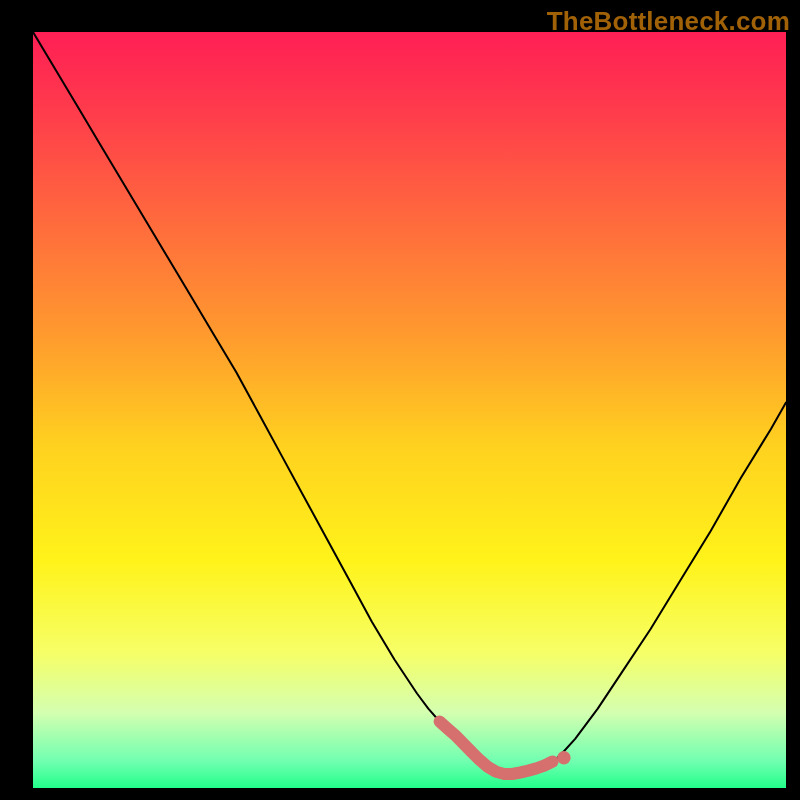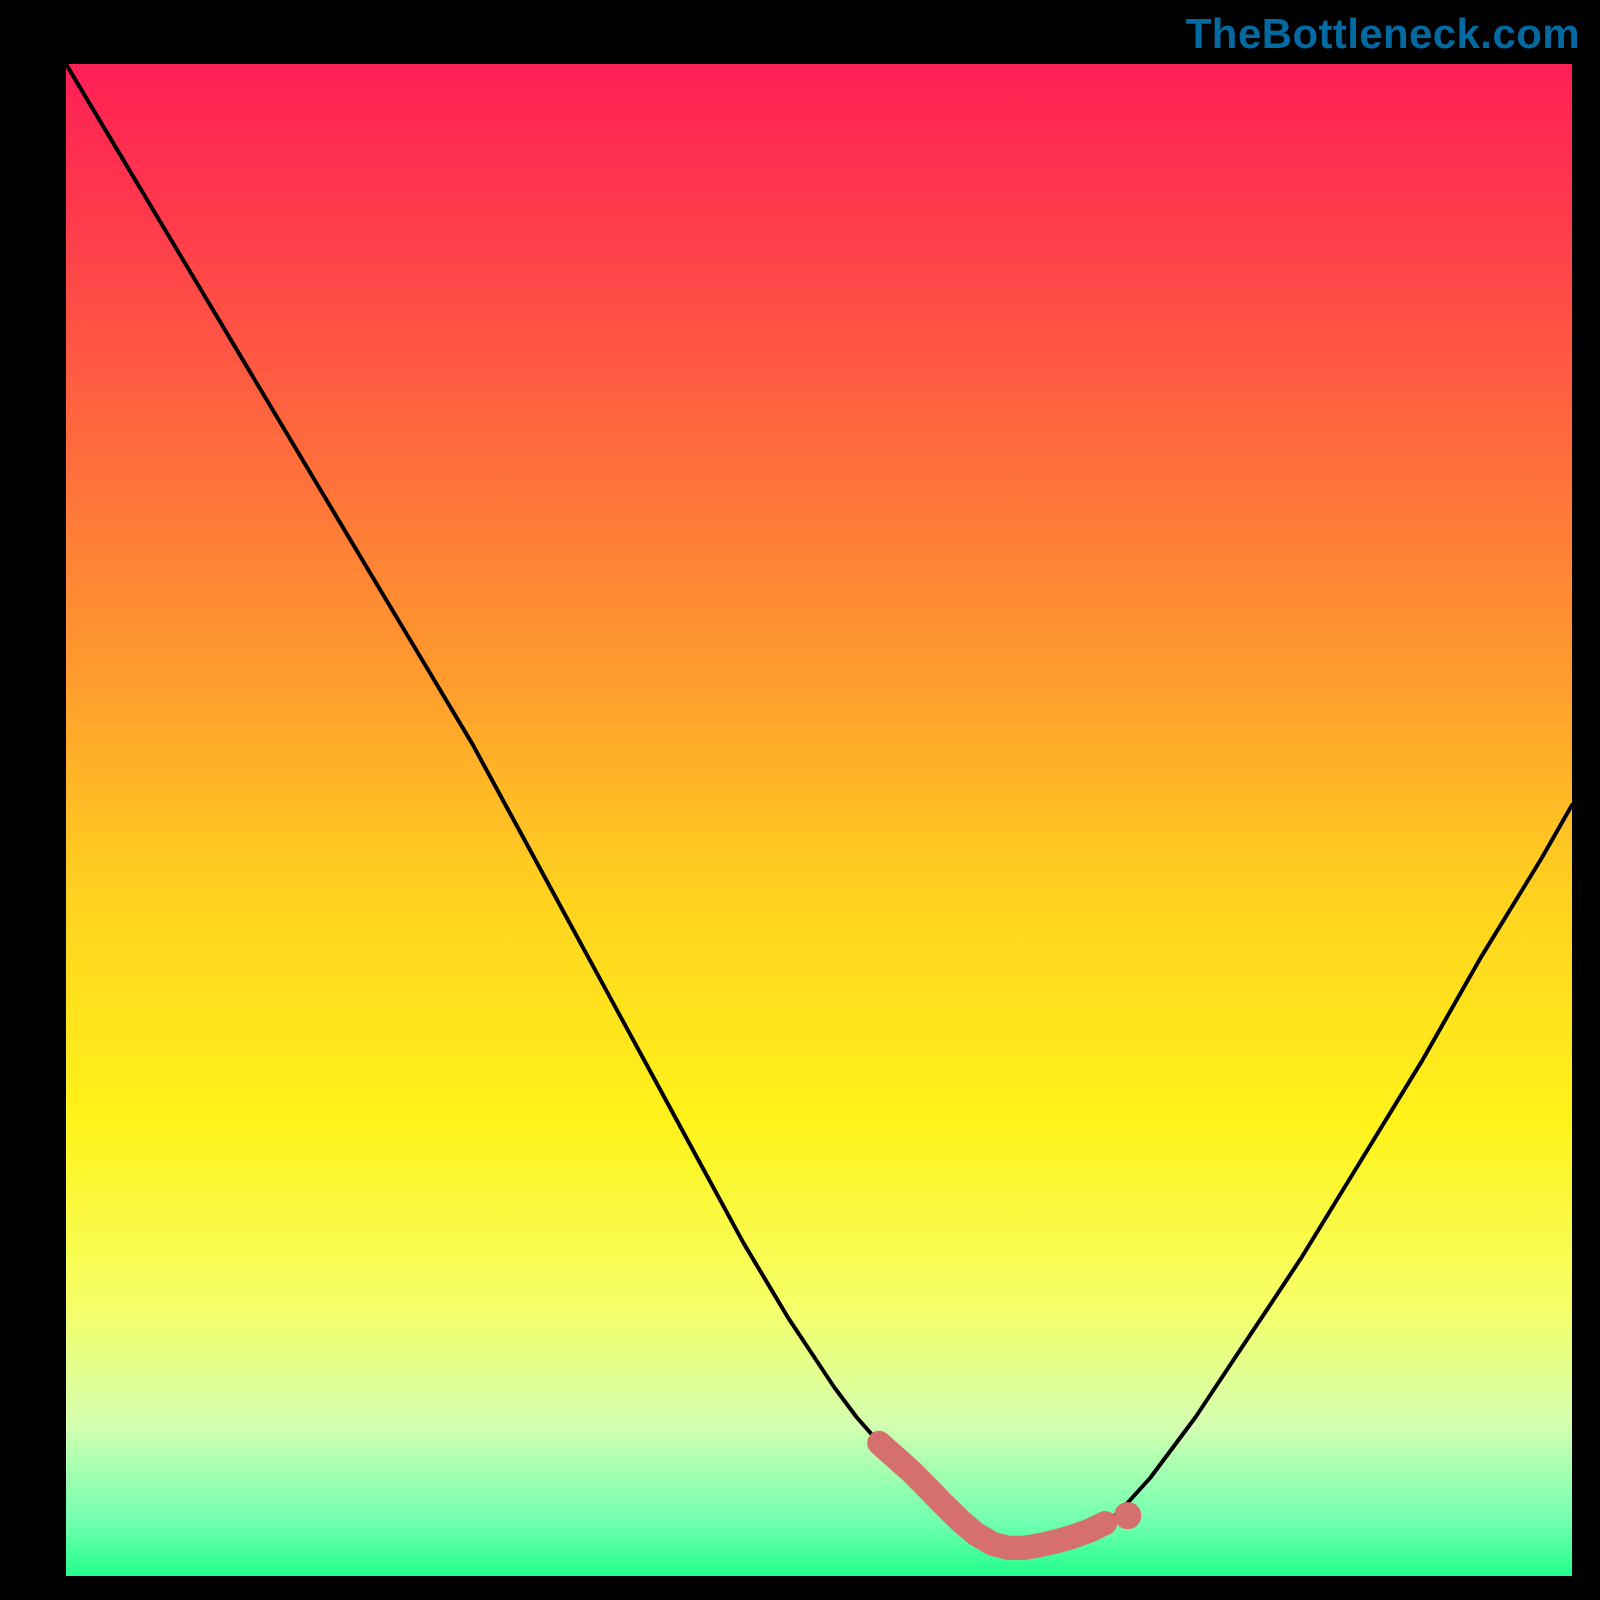--- a/index.html
+++ b/index.html
@@ -14,22 +14,22 @@
   .stage {
     position: relative;
     width: 800px;
     height: 800px;
     background: #000;
   }
   .watermark {
     position: absolute;
     top: 6px;
     right: 10px;
-    color: #0369a1;
-    font-size: 21px;
+    color: #a16207;
+    font-size: 26px;
     font-weight: 600;
     letter-spacing: 0.2px;
     z-index: 10;
     user-select: none;
   }
   svg.plot {
     position: absolute;
     left: 0;
     top: 0;
   }

